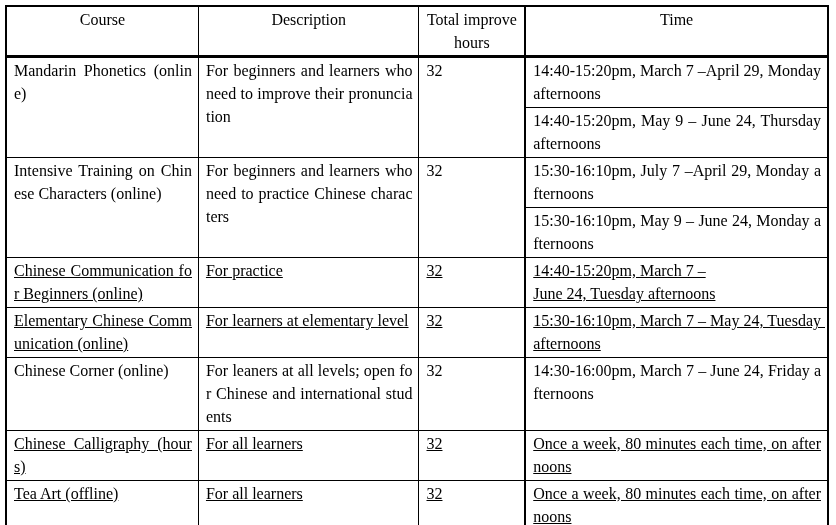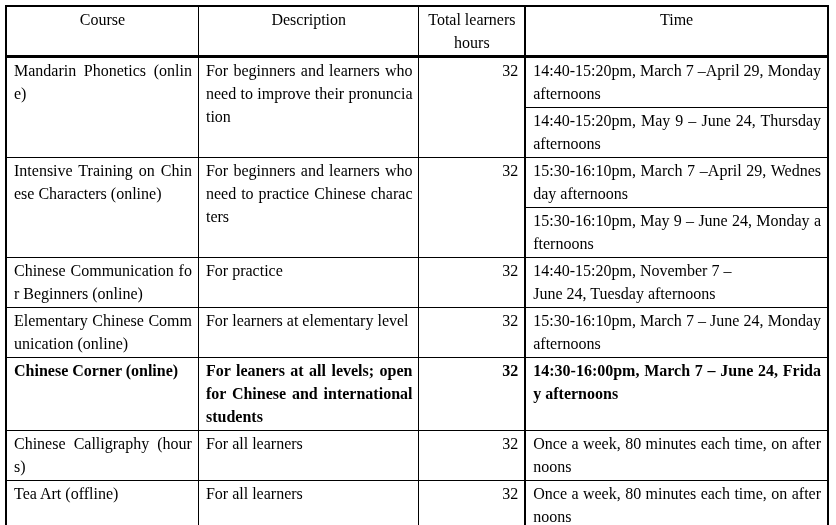--- a/index.html
+++ b/index.html
@@ -46,86 +46,86 @@
     word-break: break-all;
   }
   th.t-time, td.t-time {
     border-left: 2px solid #000000;
   }
   td.t-course, td.t-desc {
     text-align: justify;
     word-break: break-all;
   }
   td.t-hours {
-    text-align: right;
+    text-align: left;
   }
   td.t-time {
     text-align: justify;
     word-break: break-all;
     white-space: pre-wrap;
     border-radius: 22px;
   }
-  tr.h2 > td { height: 46px; }
-  tr.h3 > td { height: 69px; font-weight: bold; }
+  tr.h2 > td { height: 46px; text-decoration: underline; }
+  tr.h3 > td { height: 69px; }
   tr.sub > td { height: 47px; }
 </style>
 </head>
 <body>
 
 <div class="page">
   <table class="schedule">
     <colgroup>
       <col class="c-course">
       <col class="c-desc">
       <col class="c-hours">
       <col class="c-time">
     </colgroup>
     <thead>
       <tr>
         <th class="t-course">Course</th>
         <th class="t-desc">Description</th>
-        <th class="t-hours">Total learners hours</th>
+        <th class="t-hours">Total improve hours</th>
         <th class="t-time">Time</th>
       </tr>
     </thead>
     <tbody>
 
       <tr class="sub">
         <td class="t-course" rowspan="2">Mandarin Phonetics (online)</td>
         <td class="t-desc" rowspan="2">For beginners and learners who need to improve their pronunciation</td>
         <td class="t-hours" rowspan="2">32</td>
         <td class="t-time">14:40-15:20pm, March 7 –April 29, Monday afternoons</td>
       </tr>
       <tr class="sub">
         <td class="t-time">14:40-15:20pm, May 9 – June 24, Thursday afternoons</td>
       </tr>
 
       <tr class="sub">
         <td class="t-course" rowspan="2">Intensive Training on Chinese Characters (online)</td>
         <td class="t-desc" rowspan="2">For beginners and learners who need to practice Chinese characters</td>
         <td class="t-hours" rowspan="2">32</td>
-        <td class="t-time">15:30-16:10pm, March 7 –April 29, Wednesday afternoons</td>
+        <td class="t-time">15:30-16:10pm, July 7 –April 29, Monday afternoons</td>
       </tr>
       <tr class="sub">
         <td class="t-time">15:30-16:10pm, May 9 – June 24, Monday afternoons</td>
       </tr>
 
       <tr class="h2">
         <td class="t-course">Chinese Communication for Beginners (online)</td>
         <td class="t-desc">For practice</td>
         <td class="t-hours">32</td>
-        <td class="t-time">14:40-15:20pm, November 7 –
+        <td class="t-time">14:40-15:20pm, March 7 –
 June 24, Tuesday afternoons</td>
       </tr>
 
       <tr class="h2">
         <td class="t-course">Elementary Chinese Communication (online)</td>
         <td class="t-desc">For learners at elementary level</td>
         <td class="t-hours">32</td>
-        <td class="t-time">15:30-16:10pm, March 7 – June 24, Monday afternoons</td>
+        <td class="t-time">15:30-16:10pm, March 7 – May 24, Tuesday afternoons</td>
       </tr>
 
       <tr class="h3">
         <td class="t-course">Chinese Corner (online)</td>
         <td class="t-desc">For leaners at all levels; open for Chinese and international students</td>
         <td class="t-hours">32</td>
         <td class="t-time">14:30-16:00pm, March 7 – June 24, Friday afternoons</td>
       </tr>
 
       <tr class="h2">

